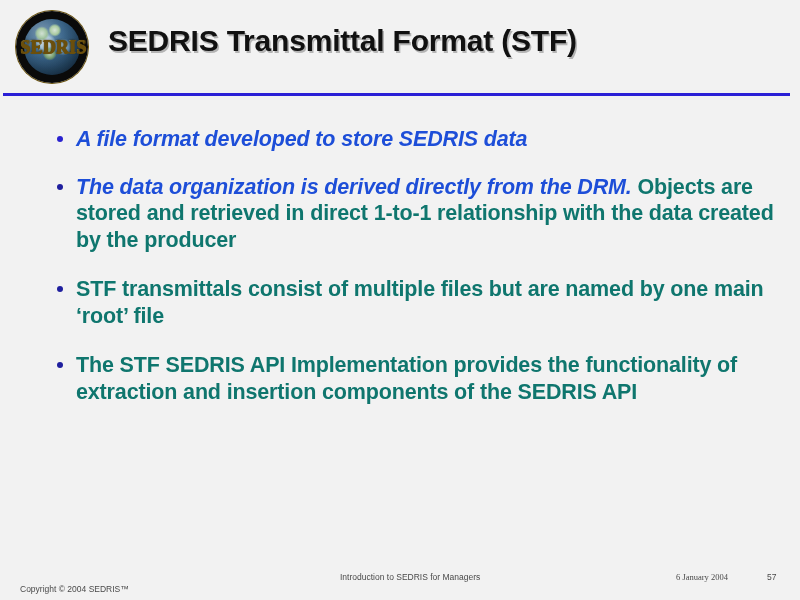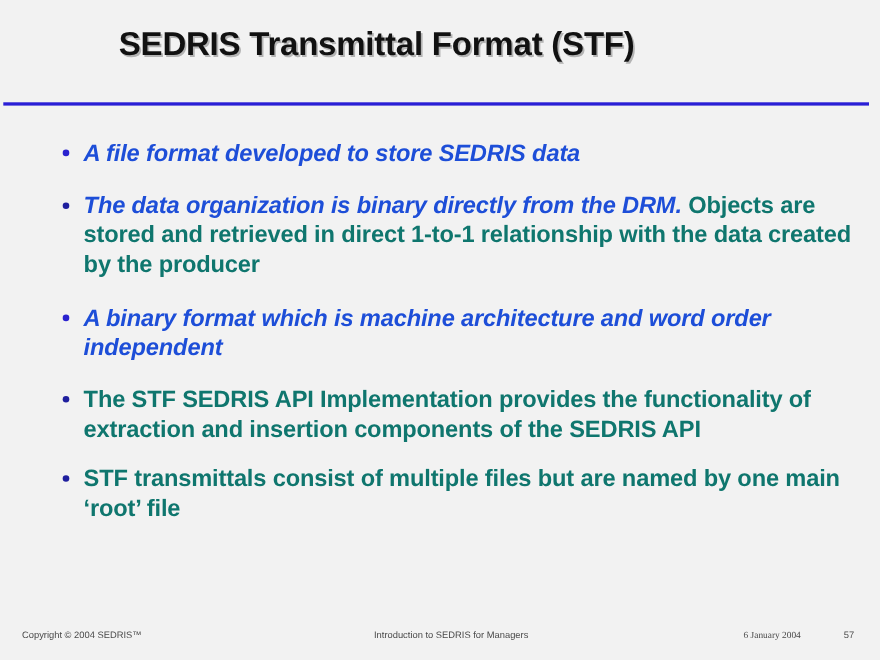--- a/index.html
+++ b/index.html
@@ -169,21 +169,21 @@
     bottom: 12px;
     width: 800px;
     height: 16px;
     font-size: 8.5px;
     font-weight: normal;
     color: #4a4a4a;
   }
   #footer .f-left {
     position: absolute;
     left: 20px;
-    top: 0;
+    top: 12px;
     white-space: nowrap;
   }
   #footer .f-center {
     position: absolute;
     left: 340px;
     top: 0;
     white-space: nowrap;
   }
   #footer .f-date {
     position: absolute;
@@ -200,51 +200,52 @@
     padding-left: 48px;
   }
 </style>
 </head>
 <body>
 
 <div id="slide">
 
   <div id="header">
 
+    <div id="logo">
+      <div class="ring"></div>
+      <div class="globe"></div>
+      <div class="wordmark">SEDRIS</div>
+    </div>
 
     <div id="slide-title">SEDRIS Transmittal Format (STF)</div>
 
     <div id="title-rule"></div>
   </div>
 
   <div id="body">
 
     <div class="bullet accent" id="bullet-1">
       <span class="marker"></span>
       <span class="txt blue">A file format developed to store SEDRIS data</span>
     </div>
 
     <div class="bullet" id="bullet-2">
       <span class="marker"></span>
-      <span class="txt blue">The data organization is binary directly from the DRM.</span><span class="txt black">  Objects are stored and retrieved in direct 1-to-1 relationship with the data created by the producer</span>
-    </div>
-
-    <div class="bullet accent" id="bullet-3">
-      <span class="marker"></span>
-      <span class="txt blue">A binary format which is machine architecture and word order independent</span>
+      <span class="txt blue">The data organization is derived directly from the DRM.</span><span class="txt black">  Objects are stored and retrieved in direct 1-to-1 relationship with the data created by the producer</span>
+    </div>
+
+
+    <div class="bullet" id="bullet-4">
+      <span class="marker"></span>
+      <span class="txt black">STF transmittals consist of multiple files but are named by one main ‘root’ file</span>
     </div>
 
     <div class="bullet" id="bullet-5">
       <span class="marker"></span>
       <span class="txt black">The STF SEDRIS API Implementation provides the functionality of extraction and insertion components of the SEDRIS API</span>
-    </div>
-
-    <div class="bullet" id="bullet-4">
-      <span class="marker"></span>
-      <span class="txt black">STF transmittals consist of multiple files but are named by one main ‘root’ file</span>
     </div>
 
   </div>
 
   <div id="footer">
     <span class="f-left">Copyright © 2004 SEDRIS™</span>
     <span class="f-center">Introduction to SEDRIS  for Managers</span>
     <span class="f-date">6 January 2004</span>
     <span class="f-page">57</span>
   </div>

